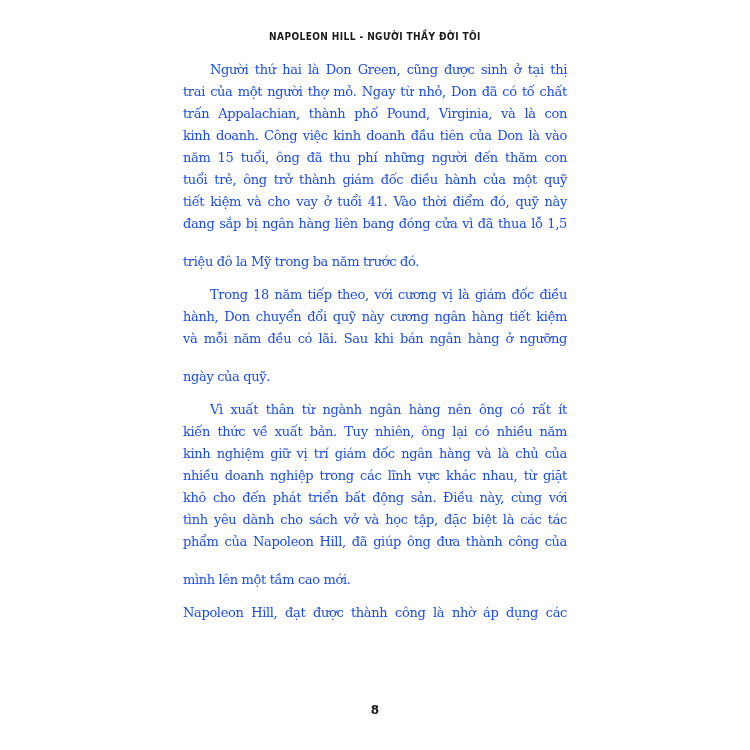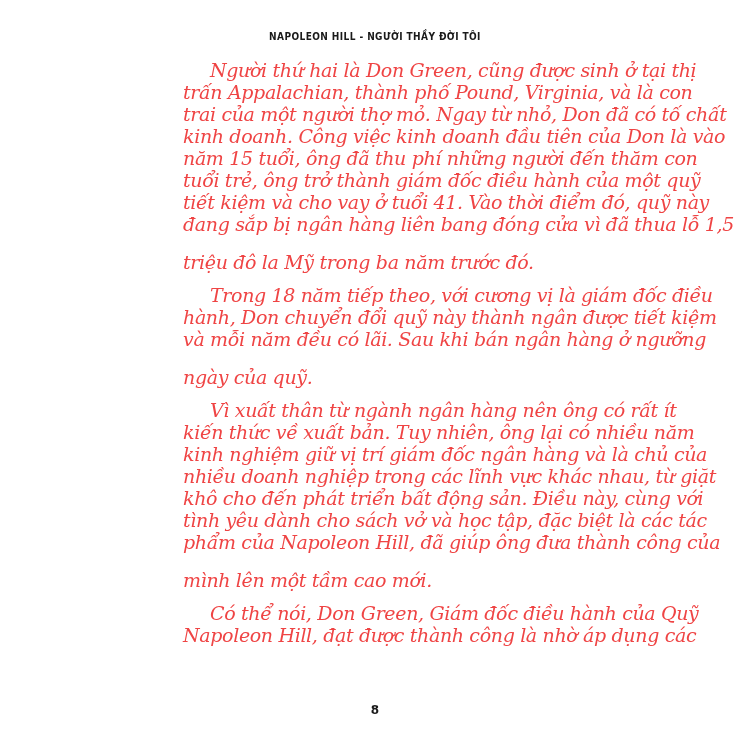--- a/index.html
+++ b/index.html
@@ -5,66 +5,65 @@
     html, body { margin: 0; padding: 0; background: #ffffff; }
     body { width: 750px; height: 750px; position: relative; overflow: hidden; }
     .page { position: absolute; left: 0; top: 0; width: 750px; height: 750px; background: #ffffff; border-radius: 24px; }
     .running-header {
       position: absolute; top: 30px; left: 0; width: 750px; text-align: center;
       font-family: "DejaVu Sans", sans-serif; font-size: 11px; font-weight: bold;
       letter-spacing: 0.5px; color: #1a1a1a; transform: scaleX(0.82); transform-origin: center;
     }
     .body-text {
       position: absolute; left: 183px; top: 59px; width: 384px;
-      font-family: "DejaVu Serif", serif; font-size: 19px; line-height: 22px;
-      color: #ef4444; letter-spacing: -0.35px; word-spacing: 0px; font-style: italic;
+      font-family: "DejaVu Serif", serif; font-size: 13px; line-height: 22px;
+      color: #1d4ed8; letter-spacing: -0.35px; word-spacing: 0px;
     }
     .line { display: block; white-space: nowrap; text-align: justify; text-align-last: justify; height: 22px; }
     .line.last { text-align-last: left; margin-top: 16px; }
     .line.indent { padding-left: 27px; }
     .para { margin: 0 0 11px 0; }
     .page-number {
       position: absolute; top: 703px; left: 0; width: 750px; text-align: center;
       font-family: "DejaVu Sans", sans-serif; font-weight: bold; font-size: 12px; color: #1a1a1a;
     }
   </style>
 </head>
 <body>
 
 <div class="page">
   <div class="running-header">NAPOLEON HILL - NGƯỜI THẦY ĐỜI TÔI</div>
 
   <div class="body-text">
     <div class="para">
       <span class="line indent">Người thứ hai là Don Green, cũng được sinh ở tại thị</span>
+      <span class="line">trai của một người thợ mỏ. Ngay từ nhỏ, Don đã có tố chất</span>
       <span class="line">trấn Appalachian, thành phố Pound, Virginia, và là con</span>
-      <span class="line">trai của một người thợ mỏ. Ngay từ nhỏ, Don đã có tố chất</span>
       <span class="line">kinh doanh. Công việc kinh doanh đầu tiên của Don là vào</span>
       <span class="line">năm 15 tuổi, ông đã thu phí những người đến thăm con</span>
       <span class="line">tuổi trẻ, ông trở thành giám đốc điều hành của một quỹ</span>
       <span class="line">tiết kiệm và cho vay ở tuổi 41. Vào thời điểm đó, quỹ này</span>
       <span class="line">đang sắp bị ngân hàng liên bang đóng cửa vì đã thua lỗ 1,5</span>
       <span class="line last">triệu đô la Mỹ trong ba năm trước đó.</span>
     </div>
     <div class="para">
       <span class="line indent">Trong 18 năm tiếp theo, với cương vị là giám đốc điều</span>
-      <span class="line">hành, Don chuyển đổi quỹ này thành ngân được tiết kiệm</span>
+      <span class="line">hành, Don chuyển đổi quỹ này cương ngân hàng tiết kiệm</span>
       <span class="line">và mỗi năm đều có lãi. Sau khi bán ngân hàng ở ngưỡng</span>
       <span class="line last">ngày của quỹ.</span>
     </div>
     <div class="para">
       <span class="line indent">Vì xuất thân từ ngành ngân hàng nên ông có rất ít</span>
       <span class="line">kiến thức về xuất bản. Tuy nhiên, ông lại có nhiều năm</span>
       <span class="line">kinh nghiệm giữ vị trí giám đốc ngân hàng và là chủ của</span>
       <span class="line">nhiều doanh nghiệp trong các lĩnh vực khác nhau, từ giặt</span>
       <span class="line">khô cho đến phát triển bất động sản. Điều này, cùng với</span>
       <span class="line">tình yêu dành cho sách vở và học tập, đặc biệt là các tác</span>
       <span class="line">phẩm của Napoleon Hill, đã giúp ông đưa thành công của</span>
       <span class="line last">mình lên một tầm cao mới.</span>
     </div>
     <div class="para">
-      <span class="line indent">Có thể nói, Don Green, Giám đốc điều hành của Quỹ</span>
       <span class="line">Napoleon Hill, đạt được thành công là nhờ áp dụng các</span>
     </div>
   </div>
 
   <div class="page-number">8</div>
 </div>
 
 </body></html>

